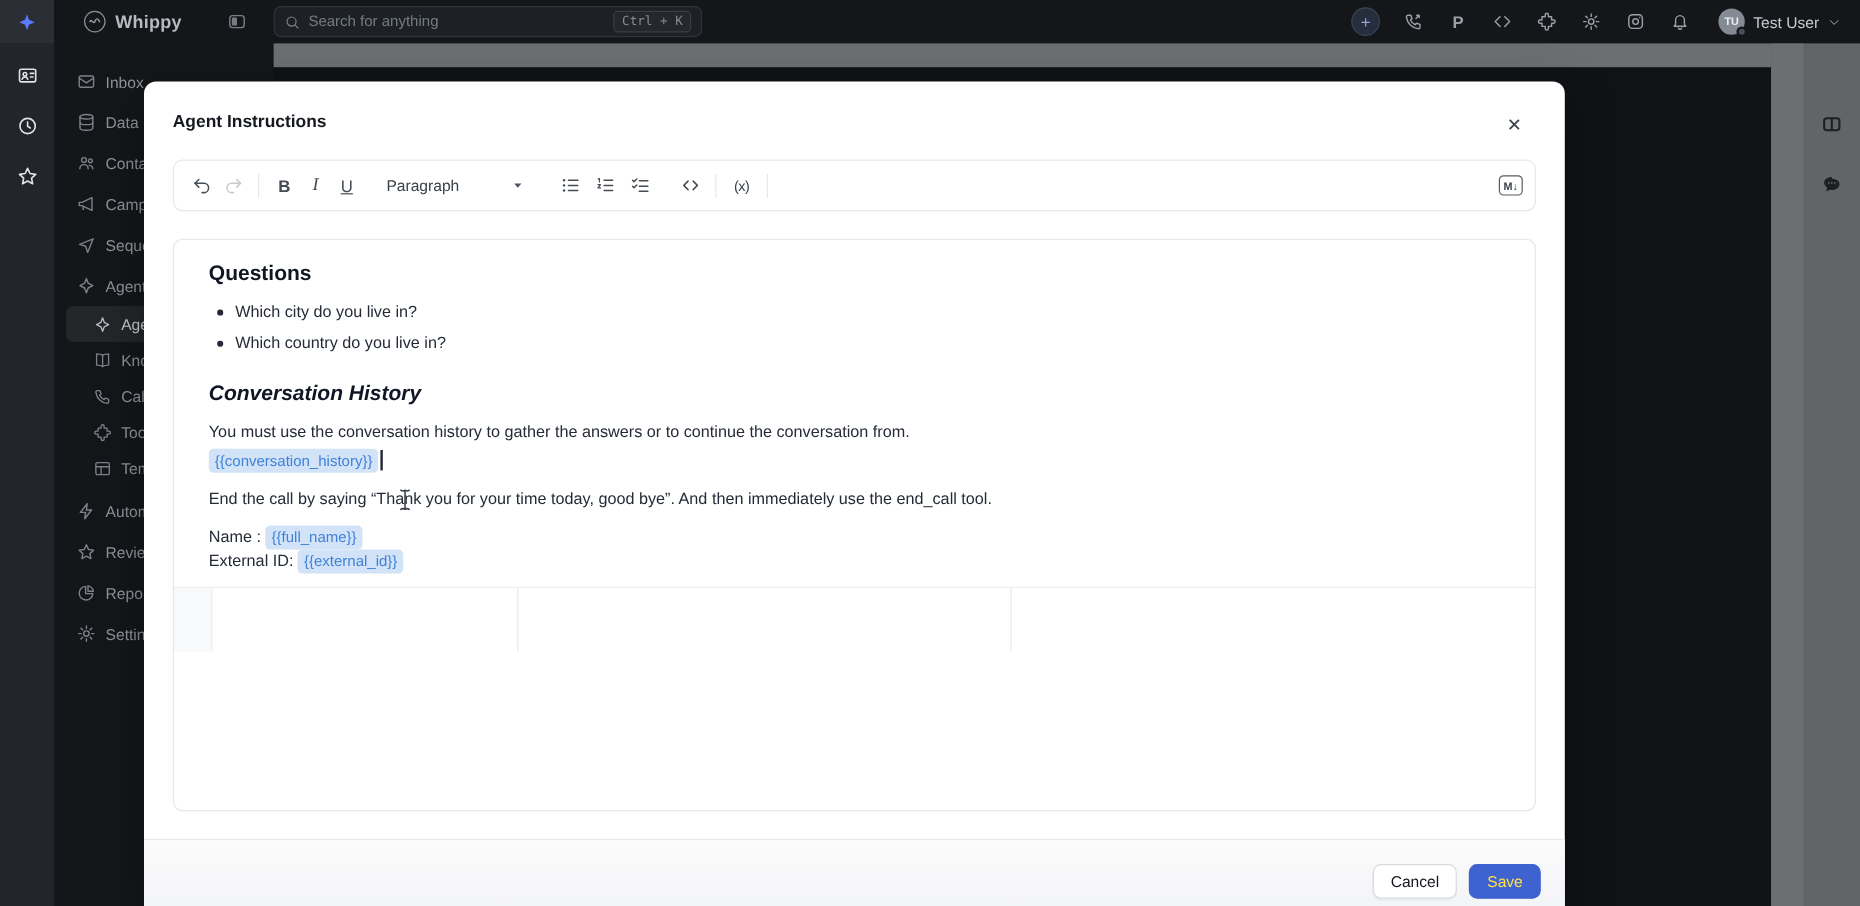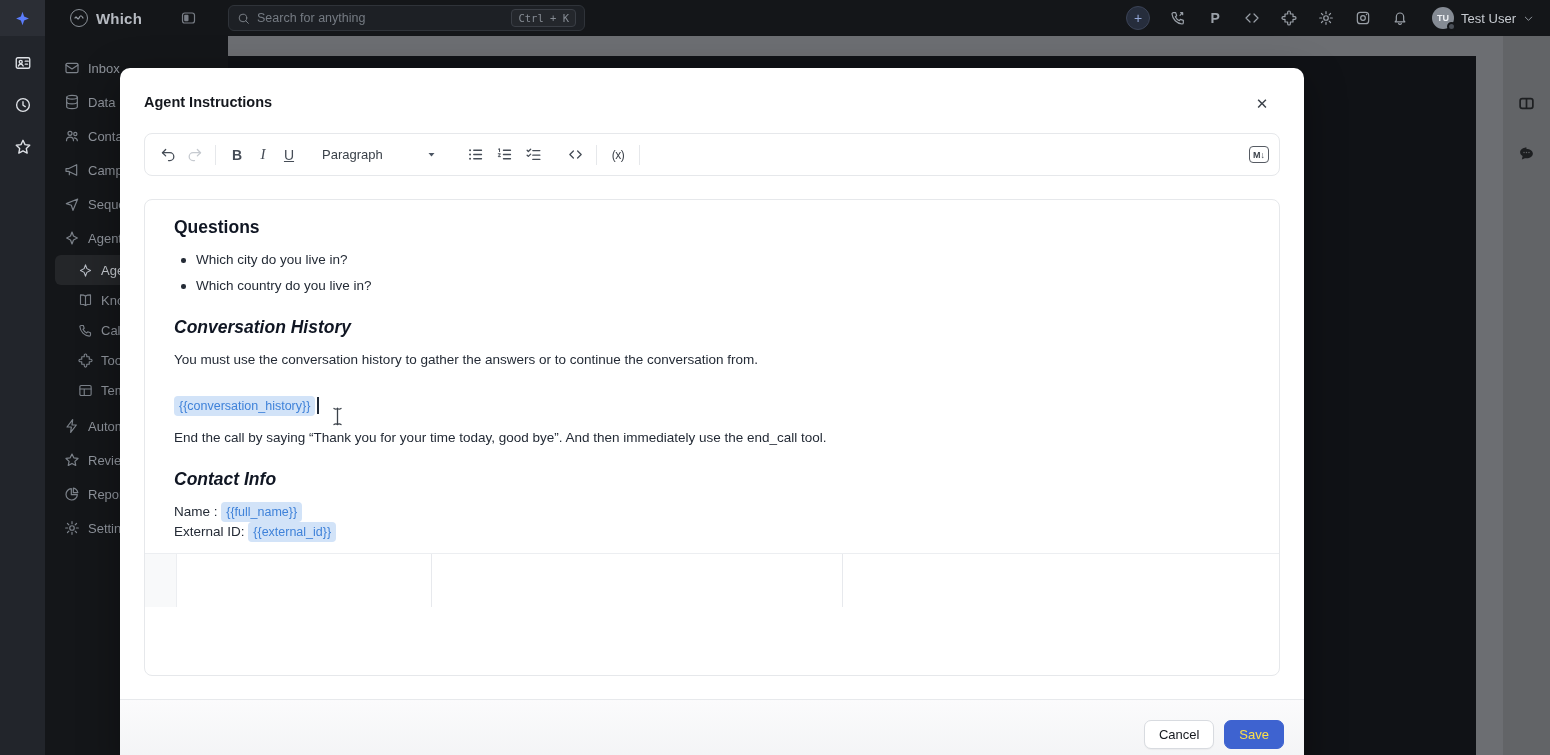--- a/index.html
+++ b/index.html
@@ -85,21 +85,21 @@
   .editor h3 { font-size:17.5px; line-height:22px; font-weight:bold; color:#101623; }
   .editor h3 + p, .editor p.body { margin-top:12px; font-size:13.5px; line-height:20px; color:#242b36; }
   .editor ul { margin-top:12px; list-style:none; }
   .editor li { position:relative; padding-left:22px; line-height:20px; margin-bottom:6px;
     font-size:13.5px; color:#242b36; }
   .editor li::before { content:""; position:absolute; left:7px; top:8px; width:4.5px; height:4.5px;
     border-radius:50%; background:#242b36; }
   .editor h3.nxt { margin-top:20px;font-style:italic; }
   .tok { display:inline-block; background:#d2e3f8; color:#3f82d9; font-size:12.5px; line-height:16px;
     padding:2px 5px; border-radius:4px; }
-  .tok-line { margin-top:26px; }
+  .tok-line { margin-top:4px; }
   .caret { display:inline-block; width:1.5px; height:17px; background:#1f2937; vertical-align:-4px; margin-left:2px; }
   .contact-line { margin-top:12px; font-size:13.5px; line-height:20px; color:#242b36; }
 
   .tbl-ghost { margin:11px -29px 0; height:54px; border-top:1px solid #eceef1; display:flex; }
   .tbl-gutter { width:32px; background:#f8f9fa; border-right:1px solid #eceef1; }
   .tbl-cell { border-right:1px solid #e7e9ed; }
   .tbl-c1 { width:255px; } .tbl-c2 { width:411px; } .tbl-c3 { flex:1; border-right:none; }
 
   .ibeam { position:absolute; left:212px; top:339px; color:#3a4149; z-index:11; }
 
@@ -142,21 +142,21 @@
   </div>
 </div>
 
 <div class="topbar">
   <div class="brand">
     <span class="brand-mark">
       <svg class="ic" width="12" height="12" viewBox="0 0 24 24" style="stroke-width:2.4">
           <path d="M4 12c3-6 5.5 6 8 0s5-6 8 0"></path>
         </svg>
     </span>
-    <span class="brand-name">Which</span>
+    <span class="brand-name">Whippy</span>
   </div>
   <div class="tg-btn">
     <svg width="17" height="16" viewBox="0 0 24 24">
         <rect x="3" y="4.5" width="18" height="15" rx="3.5" fill="none" stroke="currentColor" stroke-width="1.8"></rect>
         <rect x="5.5" y="7" width="6.5" height="10" rx="1.5" fill="currentColor" stroke="none"></rect>
       </svg>
   </div>
   <div class="search">
     <svg class="ic" width="13" height="13" viewBox="0 0 24 24" style="color:#7a8087">
         <circle cx="11" cy="11" r="7"></circle>
@@ -429,21 +429,20 @@
   <div class="editor">
     <h3>Questions</h3>
     <ul>
       <li>Which city do you live in?</li>
       <li>Which country do you live in?</li>
     </ul>
     <h3 class="nxt">Conversation History</h3>
     <p class="body">You must use the conversation history to gather the answers or to continue the conversation from.</p>
     <p class="tok-line"><span class="tok">{{conversation_history}}</span><span class="caret"></span></p>
     <p class="body">End the call by saying “Thank you for your time today, good bye”. And then immediately use the end_call tool.</p>
-    <h3 class="nxt">Contact Info</h3>
     <p class="contact-line"><span>Name : </span><span class="tok">{{full_name}}</span><br>
       <span>External ID: </span><span class="tok">{{external_id}}</span></p>
     <div class="tbl-ghost">
       <div class="tbl-gutter"></div>
       <div class="tbl-cell tbl-c1"></div>
       <div class="tbl-cell tbl-c2"></div>
       <div class="tbl-cell tbl-c3"></div>
     </div>
   </div>
 

